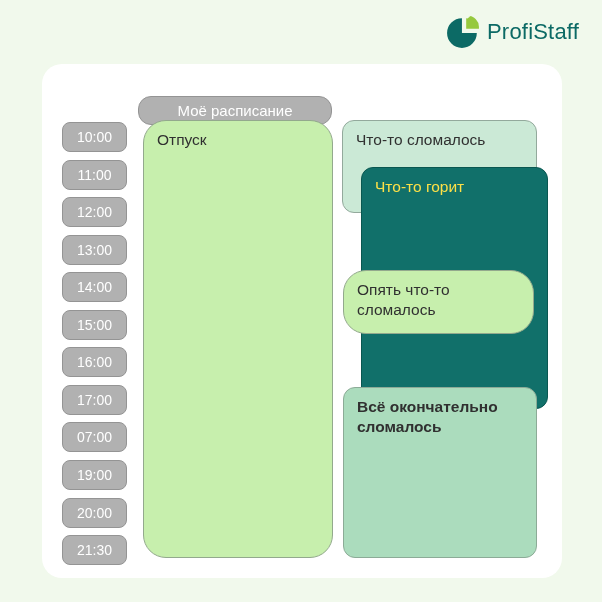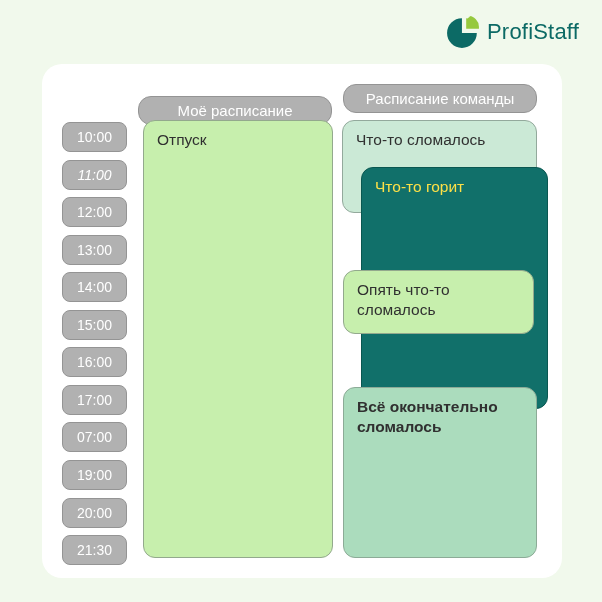--- a/index.html
+++ b/index.html
@@ -48,21 +48,21 @@
   .event{
     position:absolute;
     border:1px solid #93a98d;
     border-radius:12px;
     box-sizing:border-box;
     padding:9px 13px;
     font-size:15.5px;
     line-height:1.28;
     color:#303030;
   }
-  .event.green{background:var(--green,#c7efad);border-color:#93a98d;}
+  .event.green{background:var(--green,#c7efad);border-color:#93a98d;border-radius:23px;}
   .event.mint{background:var(--mint,#cbe9d6);border-color:#93a99c;}
   .event.teal{background:var(--teal,#11706a);border-color:#0a5751;color:#fde047;}
   .event.mint-dark{background:var(--mint-dark,#abdcbd);border-color:#8cab97;}
 </style>
 </head>
 <body>
 
 <div class="page">
 
   <div class="logo">
@@ -71,25 +71,24 @@
         <path d="M15 17 L15 3 A14 14 0 1 0 29 17 Z" fill="#0c6a65"></path>
         <path d="M19 13 L19 7 A6 6 0 0 1 25 1 L21 1 A10 10 0 0 1 31 11 L31 13 Z M19 13 L19 3 A10 10 0 0 1 29 13 Z" fill="#96c93e"></path>
       </svg>
     </span>
     <span class="logo-text">ProfiStaff</span>
   </div>
 
   <div class="card"></div>
 
   <div class="pill col-header my">Моё расписание</div>
-  <div class="pill col-header team">Расписание команды</div>
 
   <div>
       <div class="pill time-pill" style="top: 122px;">10:00</div>
-      <div class="pill time-pill" style="top: 160px; font-style: italic;">11:00</div>
+      <div class="pill time-pill" style="top: 160px;">11:00</div>
       <div class="pill time-pill" style="top: 197px;">12:00</div>
       <div class="pill time-pill" style="top: 235px;">13:00</div>
       <div class="pill time-pill" style="top: 272px;">14:00</div>
       <div class="pill time-pill" style="top: 310px;">15:00</div>
       <div class="pill time-pill" style="top: 347px;">16:00</div>
       <div class="pill time-pill" style="top: 385px;">17:00</div>
       <div class="pill time-pill" style="top: 422px;">07:00</div>
       <div class="pill time-pill" style="top: 460px;">19:00</div>
       <div class="pill time-pill" style="top: 498px;">20:00</div>
       <div class="pill time-pill" style="top: 535px;">21:30</div>

